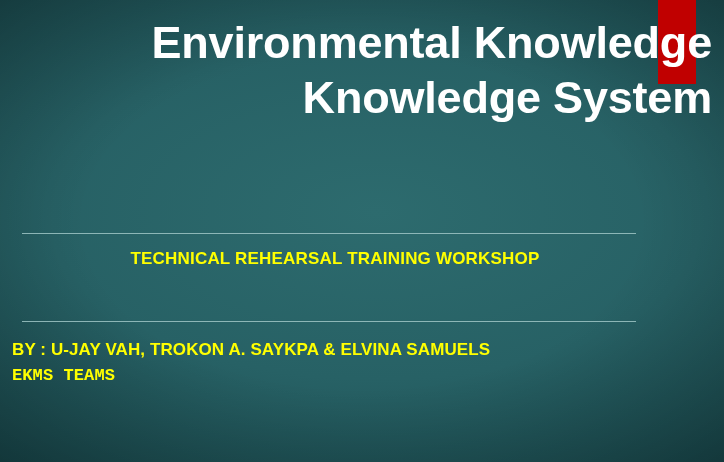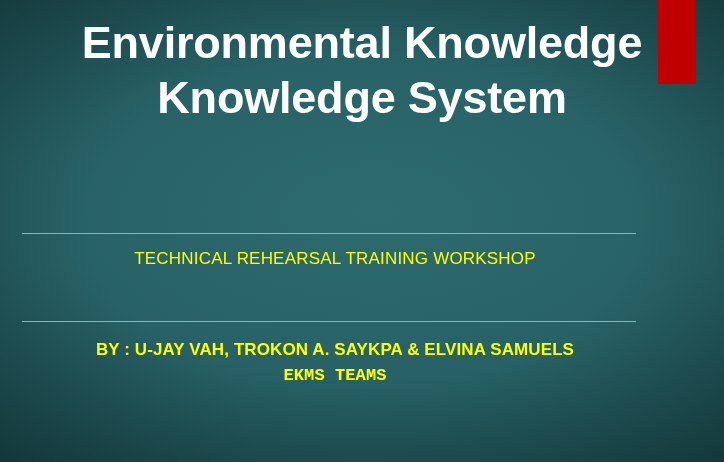--- a/index.html
+++ b/index.html
@@ -39,21 +39,21 @@
   .content {
     position: absolute;
     inset: 0;
     padding: 0;
   }
   .title {
     position: absolute;
     top: 16px;
     left: 12px;
     width: 700px;
-    text-align: center;
+    text-align: right;
     color: #ffffff;
     font-size: 45px;
     font-weight: bold;
     line-height: 1.22;
     letter-spacing: -0.2px;
   }
   .title .line {
     display: block;
     white-space: nowrap;
   }
@@ -69,29 +69,29 @@
   .rule-bottom { top: 321px; }
 
   .subtitle {
     position: absolute;
     top: 249px;
     left: 12px;
     width: 646px;
     text-align: center;
     color: #ffff00;
     font-size: 17px;
-    font-weight: normal;
+    font-weight: bold;
     letter-spacing: 0.2px;
   }
   .byline {
     position: absolute;
     top: 337px;
     left: 12px;
     width: 646px;
-    text-align: center;
+    text-align: left;
     color: #ffff00;
     font-size: 17px;
     font-weight: bold;
     line-height: 1.5;
     letter-spacing: 0.1px;
   }
   .byline .line2 { display: block; font-family: Liberation Mono, monospace; }
 </style>
 </head>
 <body>

